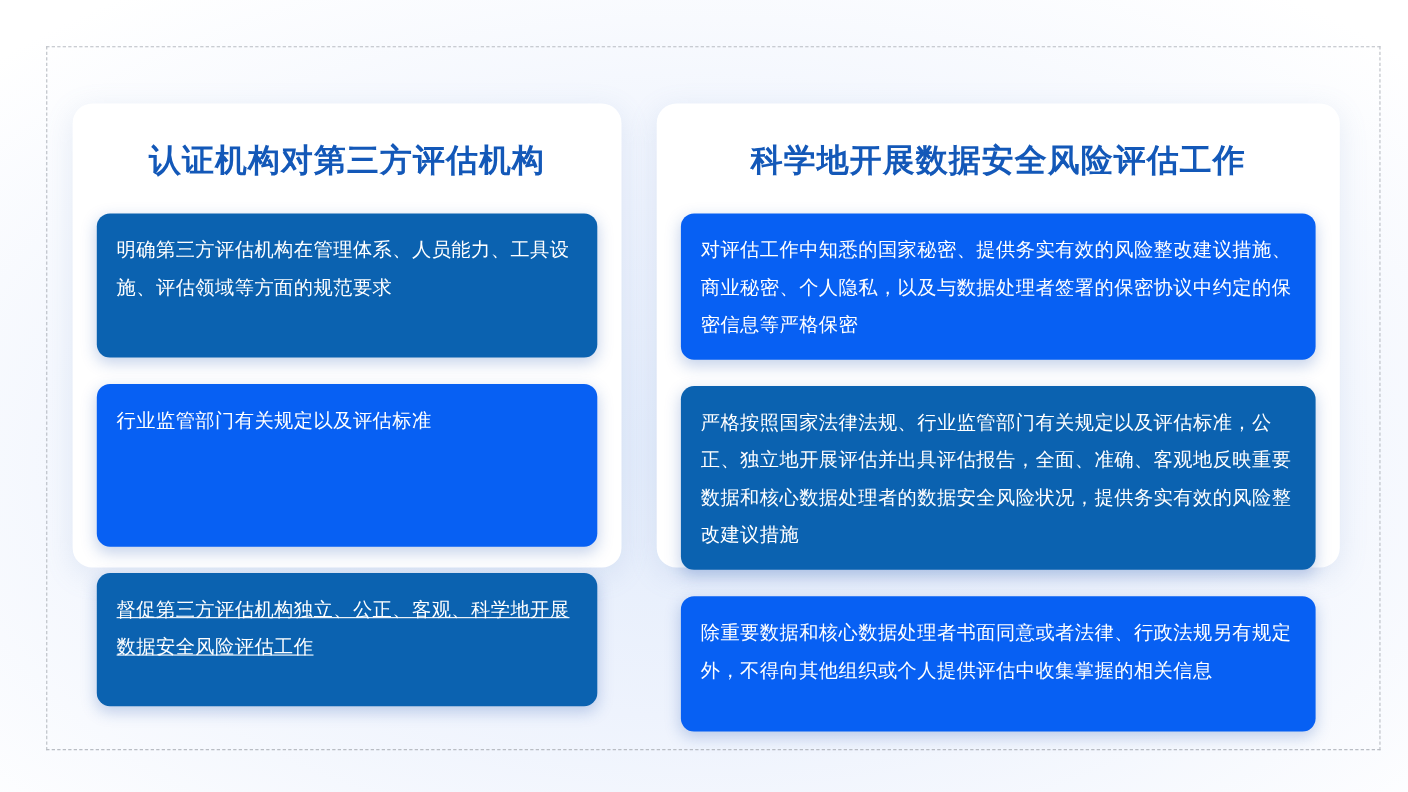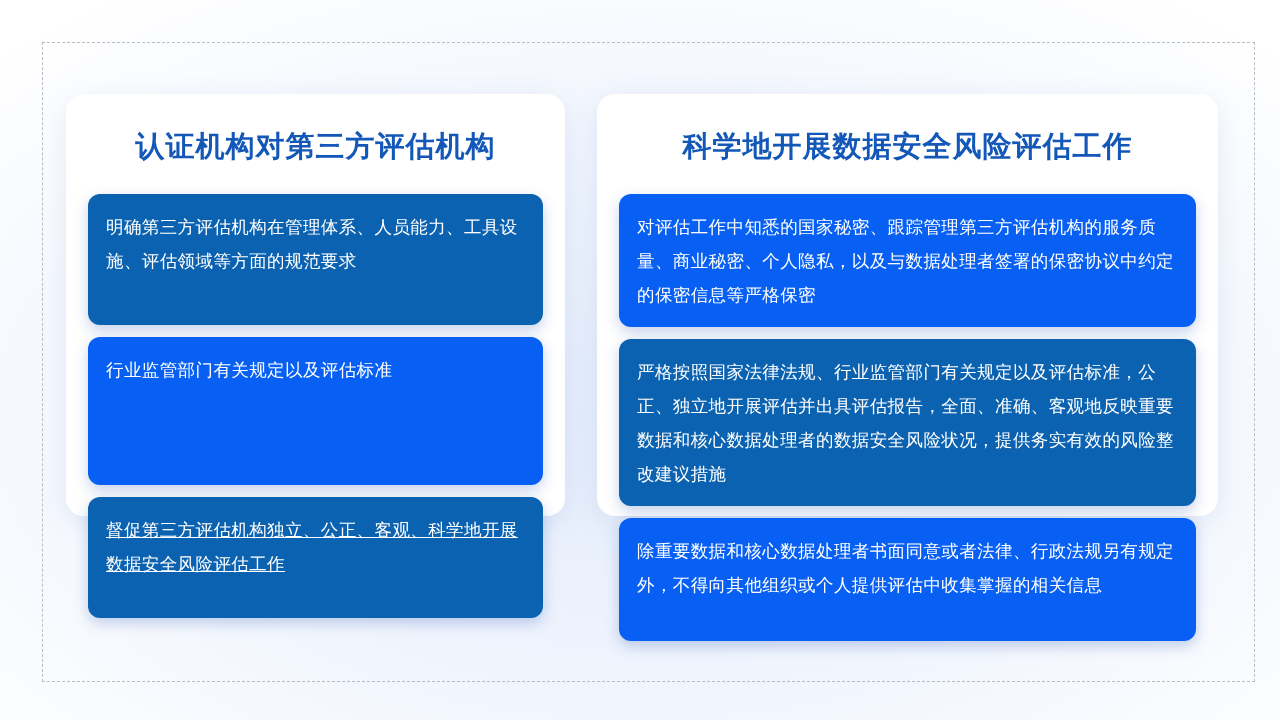--- a/index.html
+++ b/index.html
@@ -68,21 +68,21 @@
     letter-spacing: 1px;
     line-height: 1.3;
     padding-top: 34px;
     padding-bottom: 28px;
     white-space: nowrap;
   }
 
   .cards {
     display: flex;
     flex-direction: column;
-    gap: 12px;
+    gap: 24px;
     flex: 1;
   }
 
   .card {
     border-radius: 12px;
     color: #ffffff;
     font-size: 17.5px;
     line-height: 1.95;
     letter-spacing: 0.4px;
     padding: 16px 18px 16px 18px;
@@ -126,21 +126,21 @@
           <p>督促第三方评估机构独立、公正、客观、科学地开展数据安全风险评估工作</p>
         </div>
       </div>
     </div>
 
     <div class="column right">
       <div class="col-title">科学地开展数据安全风险评估工作</div>
 
       <div class="cards">
         <div class="card bright h1">
-          <p>对评估工作中知悉的国家秘密、跟踪管理第三方评估机构的服务质量、商业秘密、个人隐私，以及与数据处理者签署的保密协议中约定的保密信息等严格保密</p>
+          <p>对评估工作中知悉的国家秘密、提供务实有效的风险整改建议措施、商业秘密、个人隐私，以及与数据处理者签署的保密协议中约定的保密信息等严格保密</p>
         </div>
         <div class="card dark h2">
           <p>严格按照国家法律法规、行业监管部门有关规定以及评估标准，公正、独立地开展评估并出具评估报告，全面、准确、客观地反映重要数据和核心数据处理者的数据安全风险状况，提供务实有效的风险整改建议措施</p>
         </div>
         <div class="card bright h3">
           <p>除重要数据和核心数据处理者书面同意或者法律、行政法规另有规定外，不得向其他组织或个人提供评估中收集掌握的相关信息</p>
         </div>
       </div>
     </div>
 

